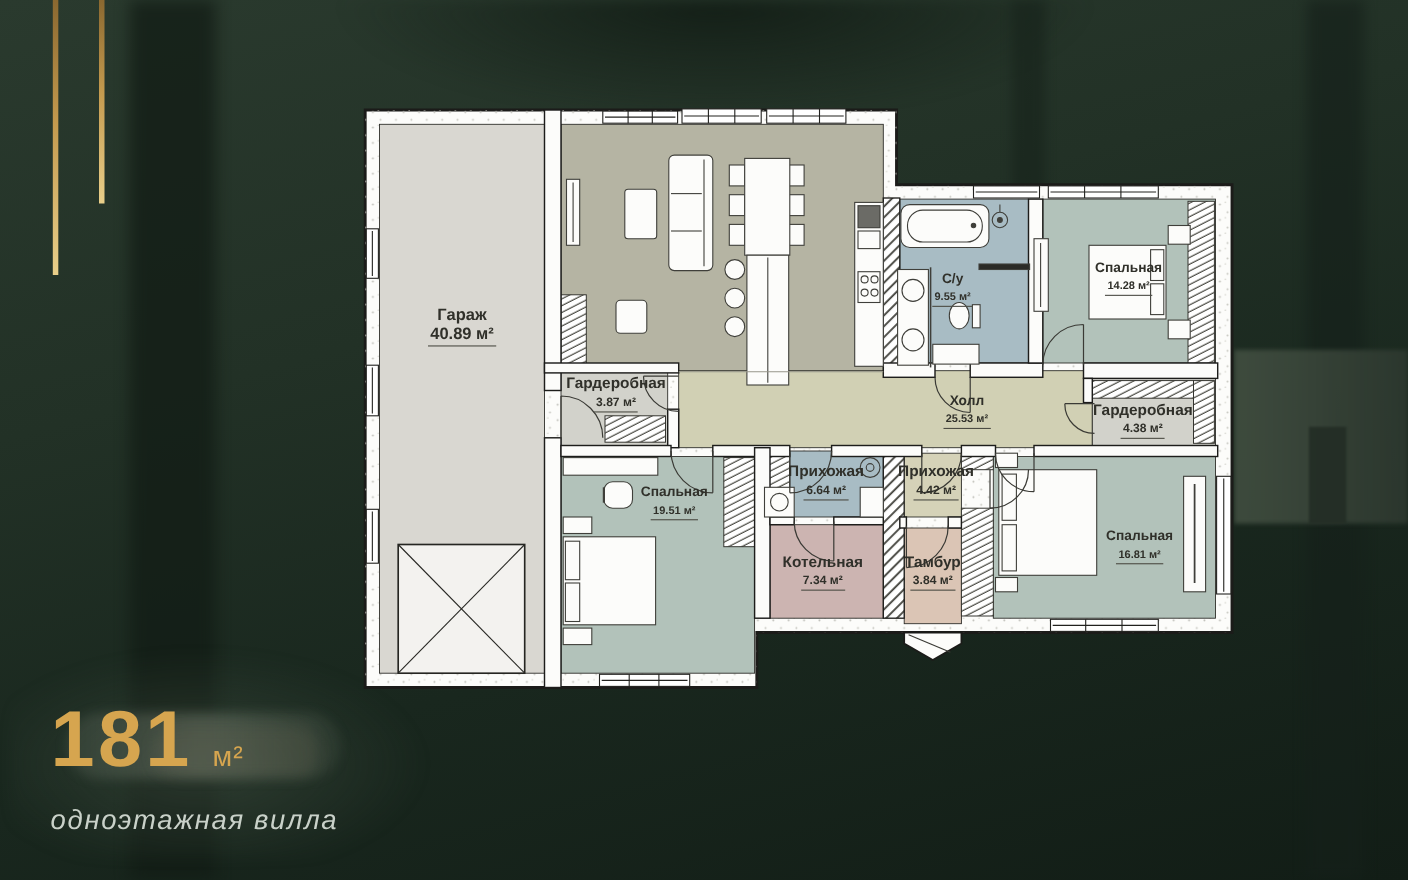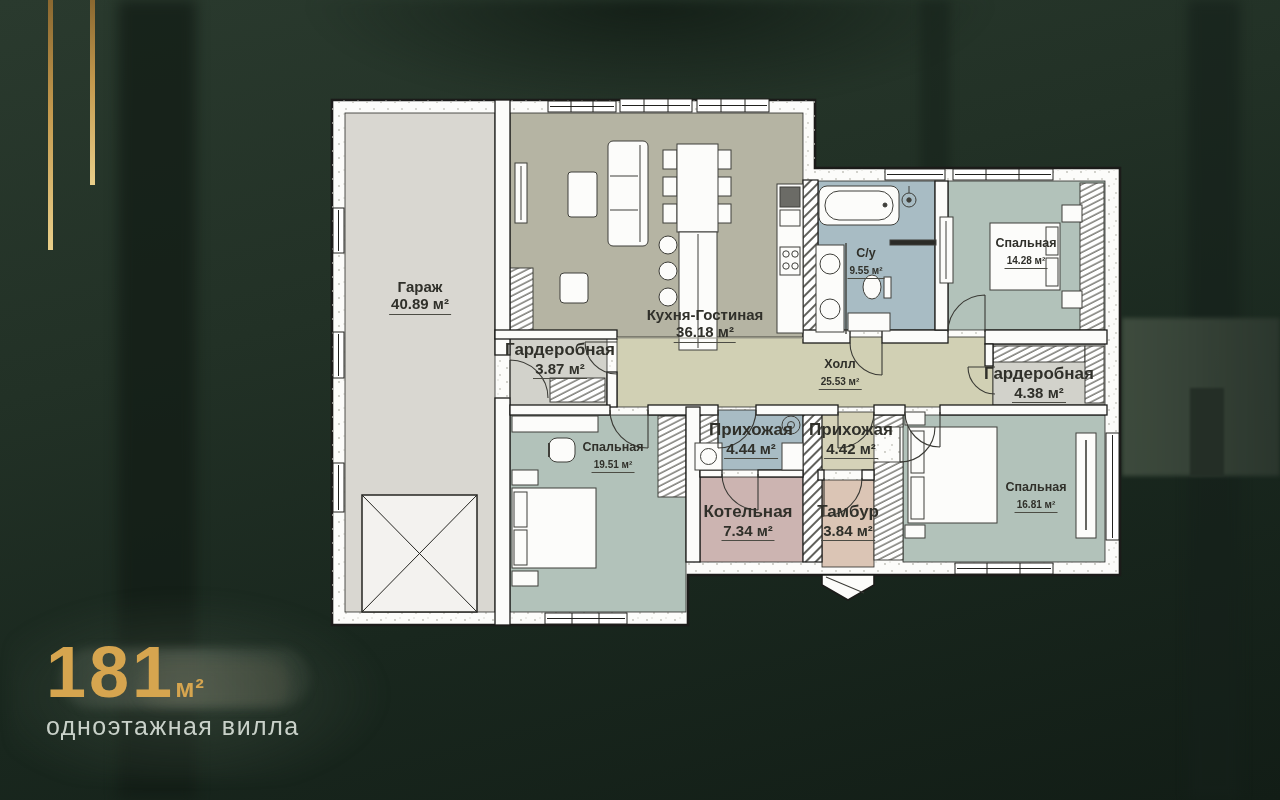--- a/index.html
+++ b/index.html
@@ -13,29 +13,29 @@
   #house{left:1122px;top:318px;width:158px;height:158px;background:linear-gradient(90deg,#445143 0%,#3c483c 45%,#2e3930 100%);opacity:.85;filter:blur(2px);}
   #housewin{left:1190px;top:388px;width:34px;height:88px;background:#232d25;opacity:.9;filter:blur(1px);}
   #glow-bottom{left:10px;top:590px;width:380px;height:190px;background:radial-gradient(ellipse at 45% 55%,rgba(74,89,74,.45) 0%,rgba(74,89,74,0) 70%);filter:blur(6px);}
   #hammock{left:60px;top:648px;width:250px;height:60px;background:linear-gradient(90deg,rgba(120,130,115,.18),rgba(160,168,150,.30),rgba(120,130,115,.12));filter:blur(5px);border-radius:40px;}
   #logpile{left:140px;top:660px;width:150px;height:46px;background:rgba(96,96,80,.28);filter:blur(6px);border-radius:20px;}
   .goldline{position:absolute;width:5px;background:linear-gradient(180deg,#8a6830 0%,#c49a4e 45%,#e9cf8a 100%);}
   #goldline-1{left:48px;top:0;height:250px;}
   #goldline-2{left:90px;top:0;height:185px;}
   #badge{position:absolute;left:46px;top:636px;color:#d6a54f;}
   #badge .num{font-size:72px;font-weight:bold;letter-spacing:3px;line-height:1;}
-  #badge .unit{font-size:26px;font-weight:bold;margin-left:0;letter-spacing:1px;}
-  #badge .sub{margin-top:4px;font-size:25px;font-weight:400;letter-spacing:1.5px;color:#c9d1c9;}
+  #badge .unit{font-size:26px;font-weight:normal;margin-left:18px;letter-spacing:1px;}
+  #badge .sub{margin-top:24px;font-size:25px;font-weight:400;letter-spacing:1.5px;color:#c9d1c9;font-style:italic;}
   
   .rl{position:absolute;transform:translateX(-50%);text-align:center;color:#30302a;white-space:nowrap;line-height:1.15;}
   .rl .rn{font-weight:bold;}
   .rl .ra{display:inline-block;border-bottom:1.2px solid #4c4c44;padding:0 2px 1px 2px;font-weight:bold;}
   .rl.big .rn{font-size:15px;}  .rl.big .ra{font-size:15px;}
   .rl.med .rn{font-size:12.5px;} .rl.med .ra{font-size:10px;}
-  .rl.sm .rn{font-size:17px;}  .rl.sm .ra{font-size:15px;}
+  .rl.sm .rn{font-size:14px;text-align:right;}  .rl.sm .ra{font-size:11px;}
 </style>
 </head>
 <body>
 
 <div id="stage">
 
   <div class="bg" id="canopy"></div>
   <div class="bg" id="trunk1"></div>
   <div class="bg" id="trunk3"></div>
   <div class="bg" id="trunk2"></div>
@@ -320,43 +320,40 @@
       <path d="M900,462 A35,35 0 0 0 935,427 M900,462 L900,427"></path>
       <path d="M826,577 L864,593"></path>
     </g>
 
     <line x1="617" y1="338" x2="803" y2="338" stroke="#97968a" stroke-width="1"></line>
   </svg>
 
   <div class="rl big" style="left:420px;top:278px">
     <div class="rn">Гараж</div><span class="ra">40.89 м²</span>
   </div>
-  <div class="rl big" style="left:705px;top:306px">
-    <div class="rn">Кухня-Гостиная</div><span class="ra">36.18 м²</span>
-  </div>
   <div class="rl med" style="left:866px;top:246px">
     <div class="rn">С/у</div><span class="ra">9.55 м²</span>
   </div>
   <div class="rl med" style="left:1026px;top:236px">
     <div class="rn">Спальная</div><span class="ra">14.28 м²</span>
   </div>
-  <div class="rl med" style="left:840px;top:357px">
+  <div class="rl med" style="left:879px;top:357px">
     <div class="rn">Холл</div><span class="ra">25.53 м²</span>
   </div>
   <div class="rl sm" style="left:560px;top:340px">
     <div class="rn">Гардеробная</div><span class="ra">3.87 м²</span>
   </div>
   <div class="rl sm" style="left:1039px;top:364px">
     <div class="rn">Гардеробная</div><span class="ra">4.38 м²</span>
   </div>
   <div class="rl med" style="left:613px;top:440px">
     <div class="rn">Спальная</div><span class="ra">19.51 м²</span>
   </div>
   <div class="rl sm" style="left:751px;top:420px">
-    <div class="rn">Прихожая</div><span class="ra">4.44 м²</span>
+    <div class="rn">Прихожая</div><span class="ra">6.64 м²</span>
   </div>
   <div class="rl sm" style="left:748px;top:502px">
     <div class="rn">Котельная</div><span class="ra">7.34 м²</span>
   </div>
   <div class="rl sm" style="left:851px;top:420px">
     <div class="rn">Прихожая</div><span class="ra">4.42 м²</span>
   </div>
   <div class="rl sm" style="left:848px;top:502px">
     <div class="rn">Тамбур</div><span class="ra">3.84 м²</span>
   </div>

